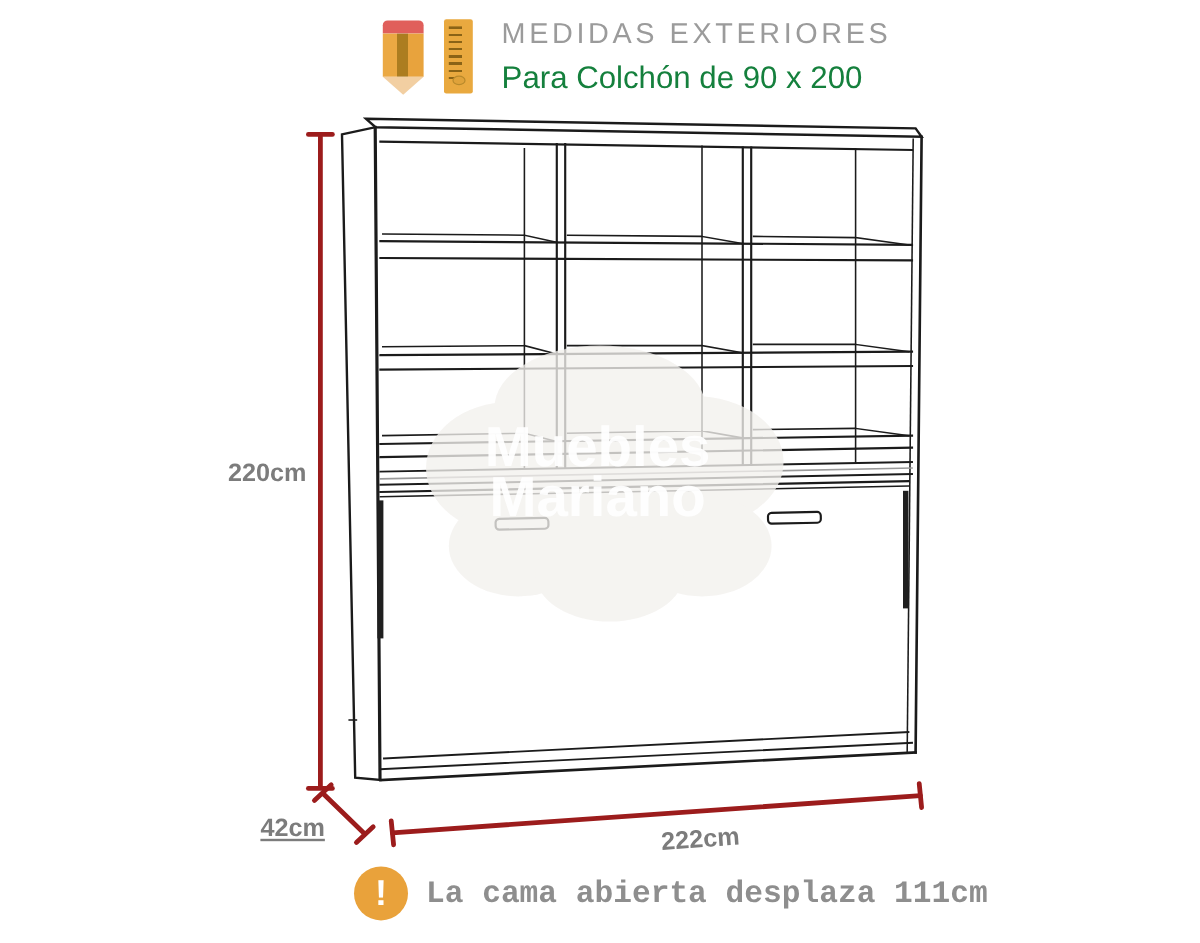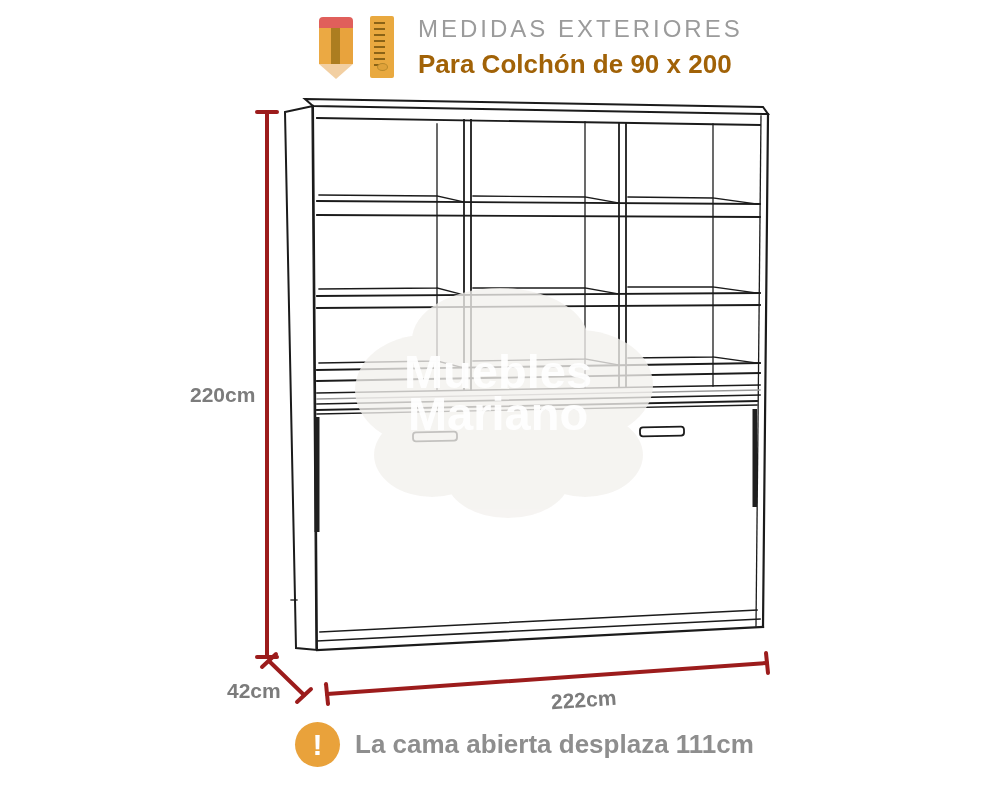--- a/index.html
+++ b/index.html
@@ -16,33 +16,33 @@
     background:linear-gradient(90deg,#eba943 0 34%,#ac7d20 34% 62%,#e8a33d 62% 100%);}
   .pencil .tip{position:absolute;left:1px;top:47px;width:0;height:0;
     border-left:17px solid transparent;border-right:17px solid transparent;border-top:15px solid #f2cfa2;}
   .ruler{position:absolute;right:0;top:2px;width:24px;height:62px;background:#e9a93f;border-radius:2px;}
   .ruler:before{content:"";position:absolute;left:4px;top:6px;width:11px;height:48px;
     background:repeating-linear-gradient(180deg,#8a6316 0 2px,transparent 2px 6px);}
   .ruler:after{content:"";position:absolute;left:7px;bottom:7px;width:9px;height:6px;
     border:1px solid #b8892b;border-radius:50%;background:#dfa23a;}
   .header-text{display:flex;flex-direction:column;}
   .title{font-size:24px;color:#9b9b9b;letter-spacing:3px;font-weight:400;white-space:nowrap;}
-  .subtitle{font-size:26px;color:#a16207;font-weight:bold;margin-top:6px;white-space:nowrap;}
+  .subtitle{font-size:26px;color:#15803d;font-weight:normal;margin-top:6px;white-space:nowrap;}
   
   .diagram-svg{position:absolute;left:0;top:0;}
   
   .dim-label{position:absolute;color:#7c7c7c;font-weight:bold;font-size:21px;white-space:nowrap;}
   .dim-h{left:190px;top:383px;}
-  .dim-d{left:227px;top:679px;}
+  .dim-d{left:217px;top:679px;text-decoration:underline;}
   .dim-w{left:551px;top:688px;transform:rotate(-4deg);}
   
   .note{position:absolute;left:295px;top:722px;display:flex;align-items:center;gap:15px;}
   .warn{width:45px;height:45px;border-radius:50%;background:#e9a23b;color:#ffffff;
     font-weight:bold;font-size:30px;display:flex;align-items:center;justify-content:center;flex:0 0 auto;}
-  .note-text{font-size:26px;font-weight:bold;color:#8e8e8e;white-space:nowrap;}
+  .note-text{font-size:26px;font-weight:bold;color:#8e8e8e;white-space:nowrap;font-family:Liberation Mono, monospace;}
 </style>
 </head>
 <body>
 
 <div class="header">
   <div class="icons">
     <div class="pencil">
       <div class="eraser"></div>
         <div class="bodyp"></div>
         <div class="tip"></div>

